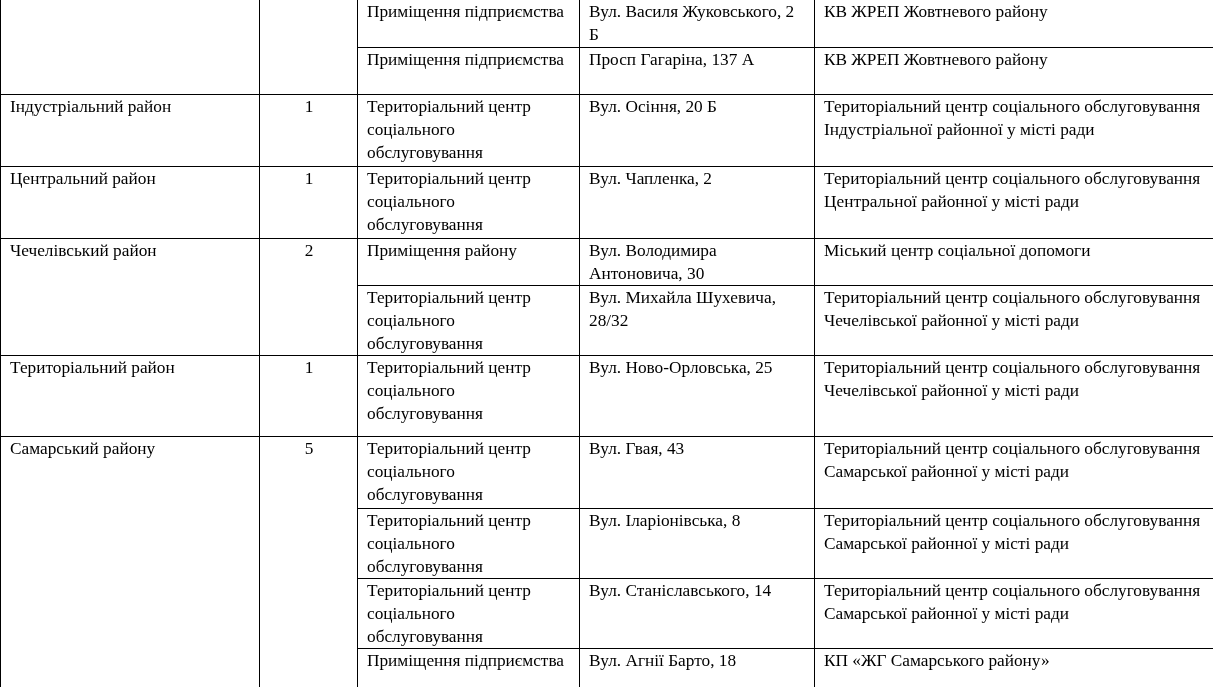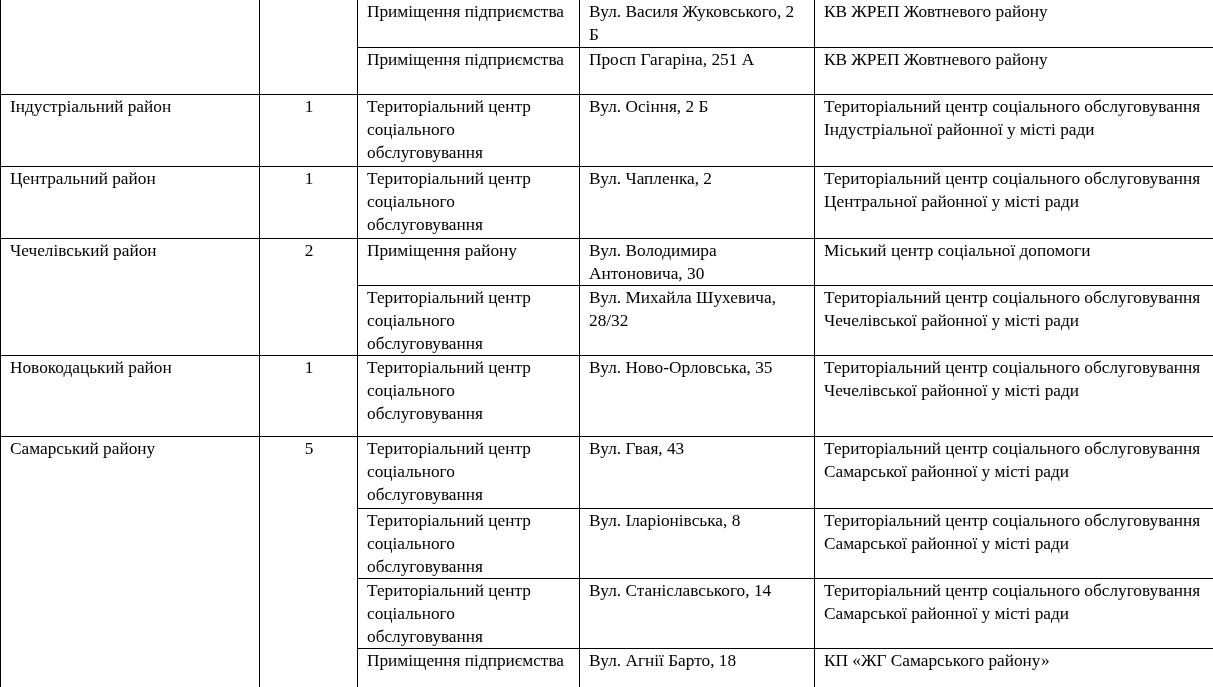--- a/index.html
+++ b/index.html
@@ -42,39 +42,39 @@
         </td>
       <td>
           <span class="cell">КВ ЖРЕП Жовтневого району</span>
         </td>
     </tr>
     <tr style="height:47px">
       <td>
           <span class="cell">Приміщення підприємства</span>
         </td>
       <td>
-          <span class="cell">Просп Гагаріна, 251 А</span>
+          <span class="cell">Просп Гагаріна, 137 А</span>
         </td>
       <td>
           <span class="cell">КВ ЖРЕП Жовтневого району</span>
         </td>
     </tr>
 
     <tr style="height:72px">
       <td>
           <span class="cell">Індустріальний район</span>
         </td>
       <td class="num">
           <span class="cell">1</span>
         </td>
       <td>
           <span class="cell">Територіальний центр соціального обслуговування</span>
         </td>
       <td>
-          <span class="cell">Вул. Осіння, 2 Б</span>
+          <span class="cell">Вул. Осіння, 20 Б</span>
         </td>
       <td>
           <span class="cell">Територіальний центр соціального обслуговування Індустріальної районної у місті ради</span>
         </td>
     </tr>
 
     <tr style="height:72px">
       <td>
           <span class="cell">Центральний район</span>
         </td>
@@ -116,30 +116,30 @@
       <td>
           <span class="cell">Вул. Михайла Шухевича, 28/32</span>
         </td>
       <td>
           <span class="cell">Територіальний центр соціального обслуговування Чечелівської районної у місті ради</span>
         </td>
     </tr>
 
     <tr style="height:81px">
       <td>
-          <span class="cell">Новокодацький район</span>
+          <span class="cell">Територіальний район</span>
         </td>
       <td class="num">
           <span class="cell">1</span>
         </td>
       <td>
           <span class="cell">Територіальний центр соціального обслуговування</span>
         </td>
       <td>
-          <span class="cell">Вул. Ново-Орловська, 35</span>
+          <span class="cell">Вул. Ново-Орловська, 25</span>
         </td>
       <td>
           <span class="cell">Територіальний центр соціального обслуговування Чечелівської районної у місті ради</span>
         </td>
     </tr>
 
     <tr style="height:72px">
       <td rowspan="4">
           <span class="cell">Самарський району</span>
         </td>

